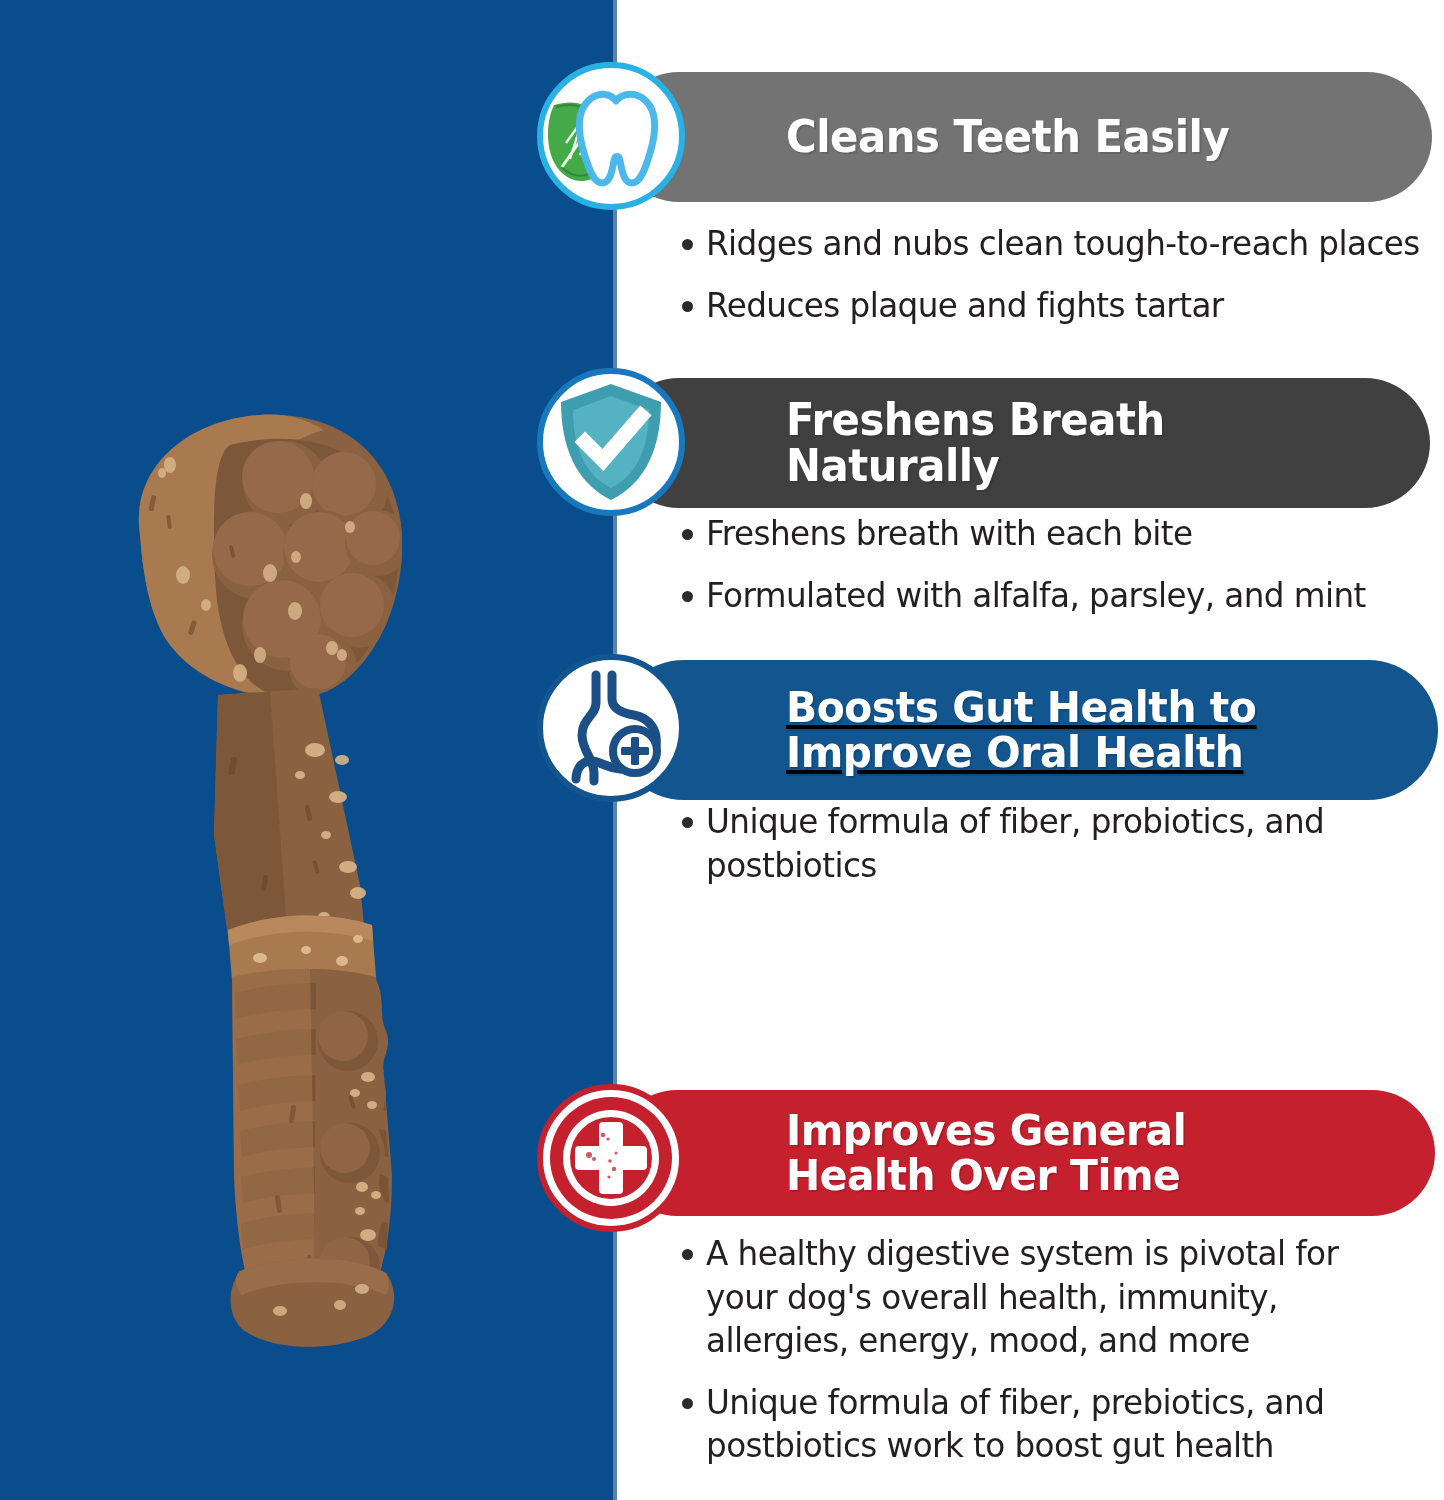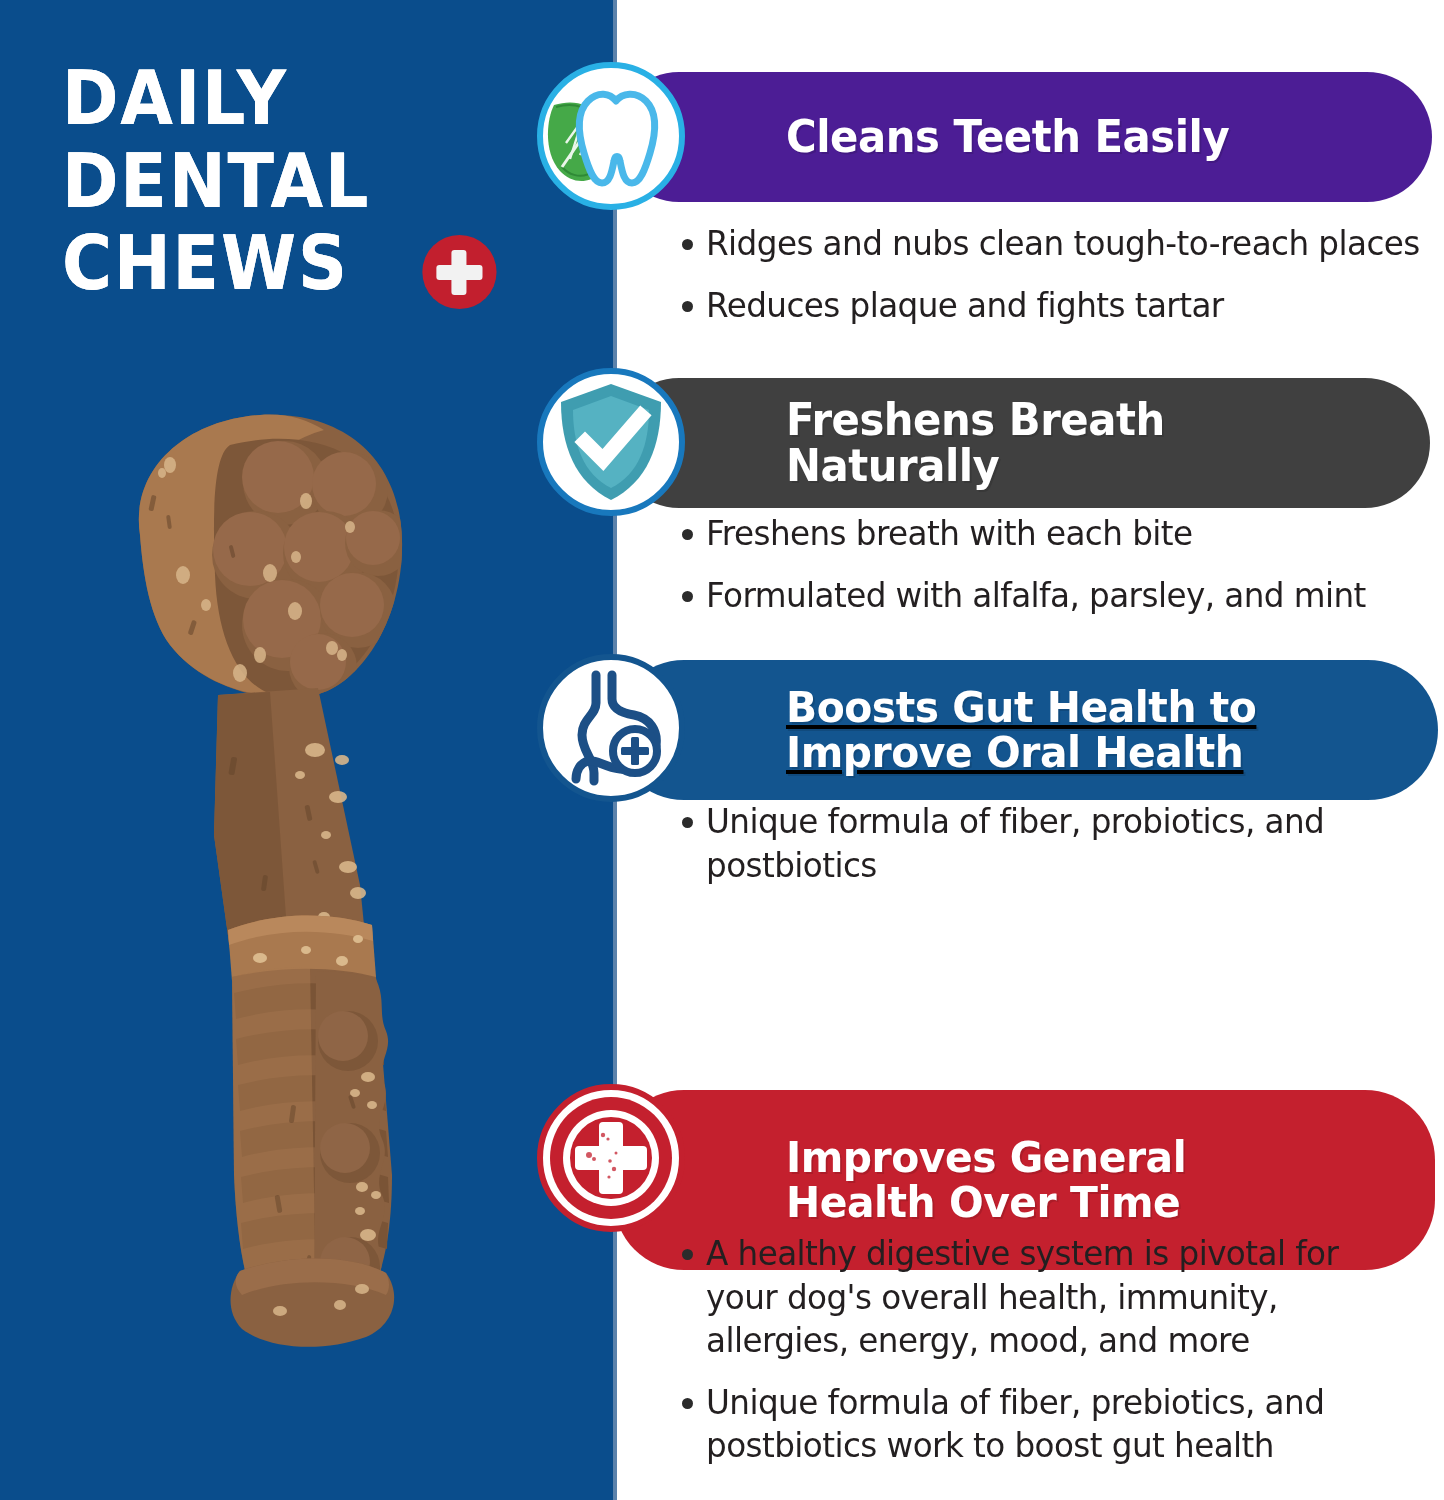--- a/index.html
+++ b/index.html
@@ -114,31 +114,20 @@
   .bullet .txt{transform:scaleX(0.96);transform-origin:left top;}
 </style>
 </head>
 <body>
 
 <div class="page">
 
   <div class="left-panel"></div>
   <div class="left-panel-edge"></div>
 
-  <div class="title-block">
-    <div class="title-line">DAILY</div>
-    <div class="title-line">DENTAL</div>
-    <div class="title-line title-line3">
-      <span>CHEWS</span>
-      <span class="title-cross-badge">
-        <span class="bar-h"></span>
-        <span class="bar-v"></span>
-      </span>
-    </div>
-  </div>
 
   <div class="chew">
     <svg viewBox="0 0 420 950" xmlns="http://www.w3.org/2000/svg">
       <defs>
         <clipPath id="headClip">
           <path d="M30 130 C20 65 75 15 150 10 C235 5 290 55 292 135 C294 215 250 280 205 290
                    C160 300 95 285 60 240 C40 213 33 170 30 130 Z"></path>
         </clipPath>
         <clipPath id="shaftClip">
           <path d="M110 300 L205 290 L250 470 L262 600 L258 760 L245 840 L120 848 L105 700 L100 480 Z"></path>
@@ -282,21 +271,21 @@
             <ellipse cx="230" cy="900" rx="6" ry="5"></ellipse>
           <ellipse cx="252" cy="884" rx="7" ry="5"></ellipse>
         </g>
       </g>
     </svg>
   </div>
 
   <div class="features">
 
     <div class="feature">
-      <div class="banner" style="left:614px;top:72px;width:818px;background:#4c1d95;">
+      <div class="banner" style="left:614px;top:72px;width:818px;background:#737373;">
         <div class="banner-title">Cleans Teeth Easily</div>
       </div>
       <div class="icon-circle" style="left:537px;top:62px;border:6px solid #29b0e5;">
         <svg width="130" height="130" viewBox="0 0 130 130">
           <g>
             <path d="M8 34 C40 24 64 44 62 80 C60 112 30 118 14 100 C-2 82 0 50 8 34 Z" fill="#45a948"></path>
             <path d="M10 36 C38 28 60 46 58 78 C56 106 30 112 16 96" fill="none" stroke="#2f8a36" stroke-width="2"></path>
             <path d="M16 96 L56 38" stroke="#eaf6ea" stroke-width="3" fill="none"></path>
             <path d="M24 88 L36 50 M34 84 L50 52 M20 72 L40 44" stroke="#eaf6ea" stroke-width="2.4" fill="none"></path>
           </g>
@@ -365,21 +354,21 @@
       </div>
       <div class="bullets" style="left:682px;top:800px;width:760px;">
         <div class="bullet">
           <span class="dot"></span>
           <span class="txt" style="max-width:660px;display:inline-block;">Unique formula of fiber, probiotics, and postbiotics</span>
         </div>
       </div>
     </div>
 
     <div class="feature">
-      <div class="banner" style="left:614px;top:1090px;width:821px;background:#c4202e;height:180px;border-radius:70px;">
+      <div class="banner" style="left:614px;top:1090px;width:821px;background:#c4202e;height:126px;border-radius:70px;">
         <div class="banner-title two-line">
           <div>Improves General</div>
           <div>Health Over Time</div>
         </div>
       </div>
       <div class="icon-circle" style="left:537px;top:1084px;border:6px solid #c4202e;">
         <svg width="126" height="126" viewBox="0 0 126 126">
           <circle cx="63" cy="63" r="61" fill="#c4202e"></circle>
           <circle cx="63" cy="63" r="48" fill="#ffffff"></circle>
           <circle cx="63" cy="63" r="41" fill="#c4202e"></circle>

